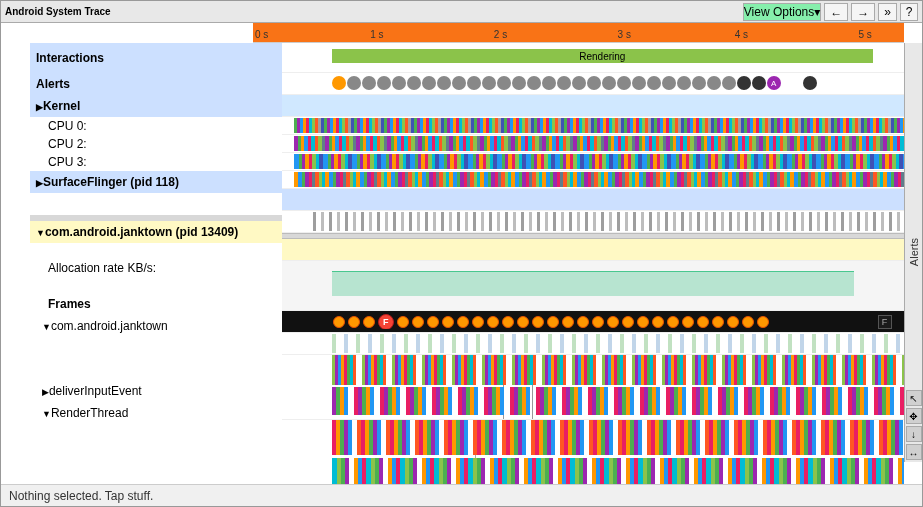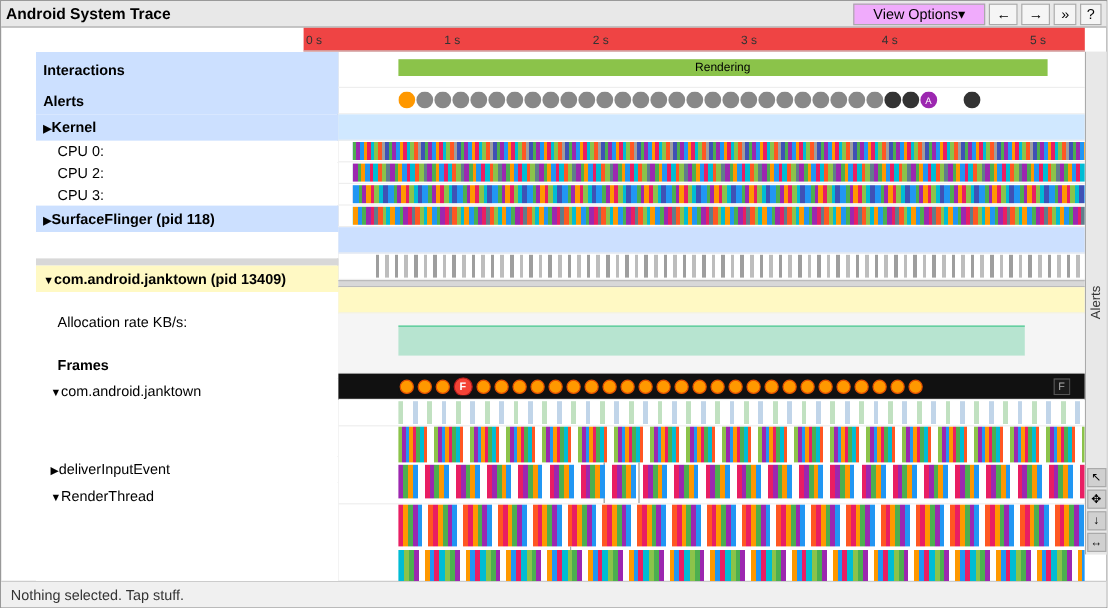--- a/index.html
+++ b/index.html
@@ -2,21 +2,21 @@
 <html><head>
   <meta charset="utf-8">
   <style>
     * { box-sizing: border-box; margin: 0; padding: 0; }
     body { font-family: Arial, sans-serif; font-size: 12px; background: #f0f0f0; width: 923px; height: 507px; overflow: hidden; }
 
     #app { width: 923px; height: 507px; display: flex; flex-direction: column; border: 1px solid #999; background: #fff; }
 
     
     #title-bar { display: flex; align-items: center; justify-content: space-between; background: #e8e8e8; border-bottom: 1px solid #aaa; padding: 2px 4px; height: 22px; }
-    .view-options-btn { background: #f0abfc; border: 1px solid #aaa; padding: 1px 16px; cursor: pointer; font-size: 12px; display: flex; align-items: center; gap: 2px; }
+    .view-options-btn { background: #86efac; border: 1px solid #aaa; padding: 1px 0; cursor: pointer; font-size: 12px; display: flex; align-items: center; gap: 2px; }
     .nav-btn { background: #f5f5f5; border: 1px solid #aaa; padding: 1px 5px; cursor: pointer; font-size: 12px; }
     .help-btn { background: #f5f5f5; border: 1px solid #aaa; width: 18px; height: 18px; cursor: pointer; font-size: 12px; display: flex; align-items: center; justify-content: center; }
 
     
     #main-content { display: flex; flex: 1; overflow: hidden; }
 
     
     #timeline-header { height: 22px; background: #f5f5f5; border-bottom: 1px solid #ccc; display: flex; align-items: flex-end; padding-bottom: 2px; position: relative; overflow: hidden; }
     .time-tick { position: absolute; font-size: 10px; color: #333; }
 
@@ -62,33 +62,33 @@
 
     .arrow-right::before { content: '▶ '; font-size: 9px; }
     .arrow-down::before { content: '▼ '; font-size: 9px; }
   </style>
 </head>
 <body>
 
 <div id="app">
 
   <div id="title-bar">
-    <span style="font-weight:bold; font-size:13px;">Android System Trace</span>
+    <span style="font-weight:bold; font-size:10px;">Android System Trace</span>
     <div style="display:flex; align-items:center; gap:3px;">
       <button class="view-options-btn">View Options▾</button>
       <button class="nav-btn">←</button>
       <button class="nav-btn">→</button>
       <button class="nav-btn">»</button>
       <button class="help-btn">?</button>
     </div>
   </div>
 
   <div id="main-content" style="flex:1; display:flex; flex-direction:column; overflow:hidden; position:relative;">
 
-    <div id="timeline-header" style="height:20px; background:#ef4444; border-bottom:1px solid #ccc; position:relative; margin-left:252px; margin-right:18px; flex-shrink:0;">
+    <div id="timeline-header" style="height:20px; background:#f97316; border-bottom:1px solid #ccc; position:relative; margin-left:252px; margin-right:18px; flex-shrink:0;">
       <div class="time-tick" style="left:2px;">0 s</div>
       <div class="time-tick" style="left:18%;">1 s</div>
       <div class="time-tick" style="left:37%;">2 s</div>
       <div class="time-tick" style="left:56%;">3 s</div>
       <div class="time-tick" style="left:74%;">4 s</div>
       <div class="time-tick" style="left:93%;">5 s</div>
     </div>
 
     <div id="alerts-sidebar" style="position:absolute; right:0; top:20px; bottom:22px; width:18px; background:#e8e8e8; border-left:1px solid #aaa; display:flex; align-items:center; justify-content:center; z-index:10;">
       <span id="alerts-sidebar-label" style="writing-mode:vertical-rl; transform:rotate(180deg); font-size:11px; color:#333;">Alerts</span>

